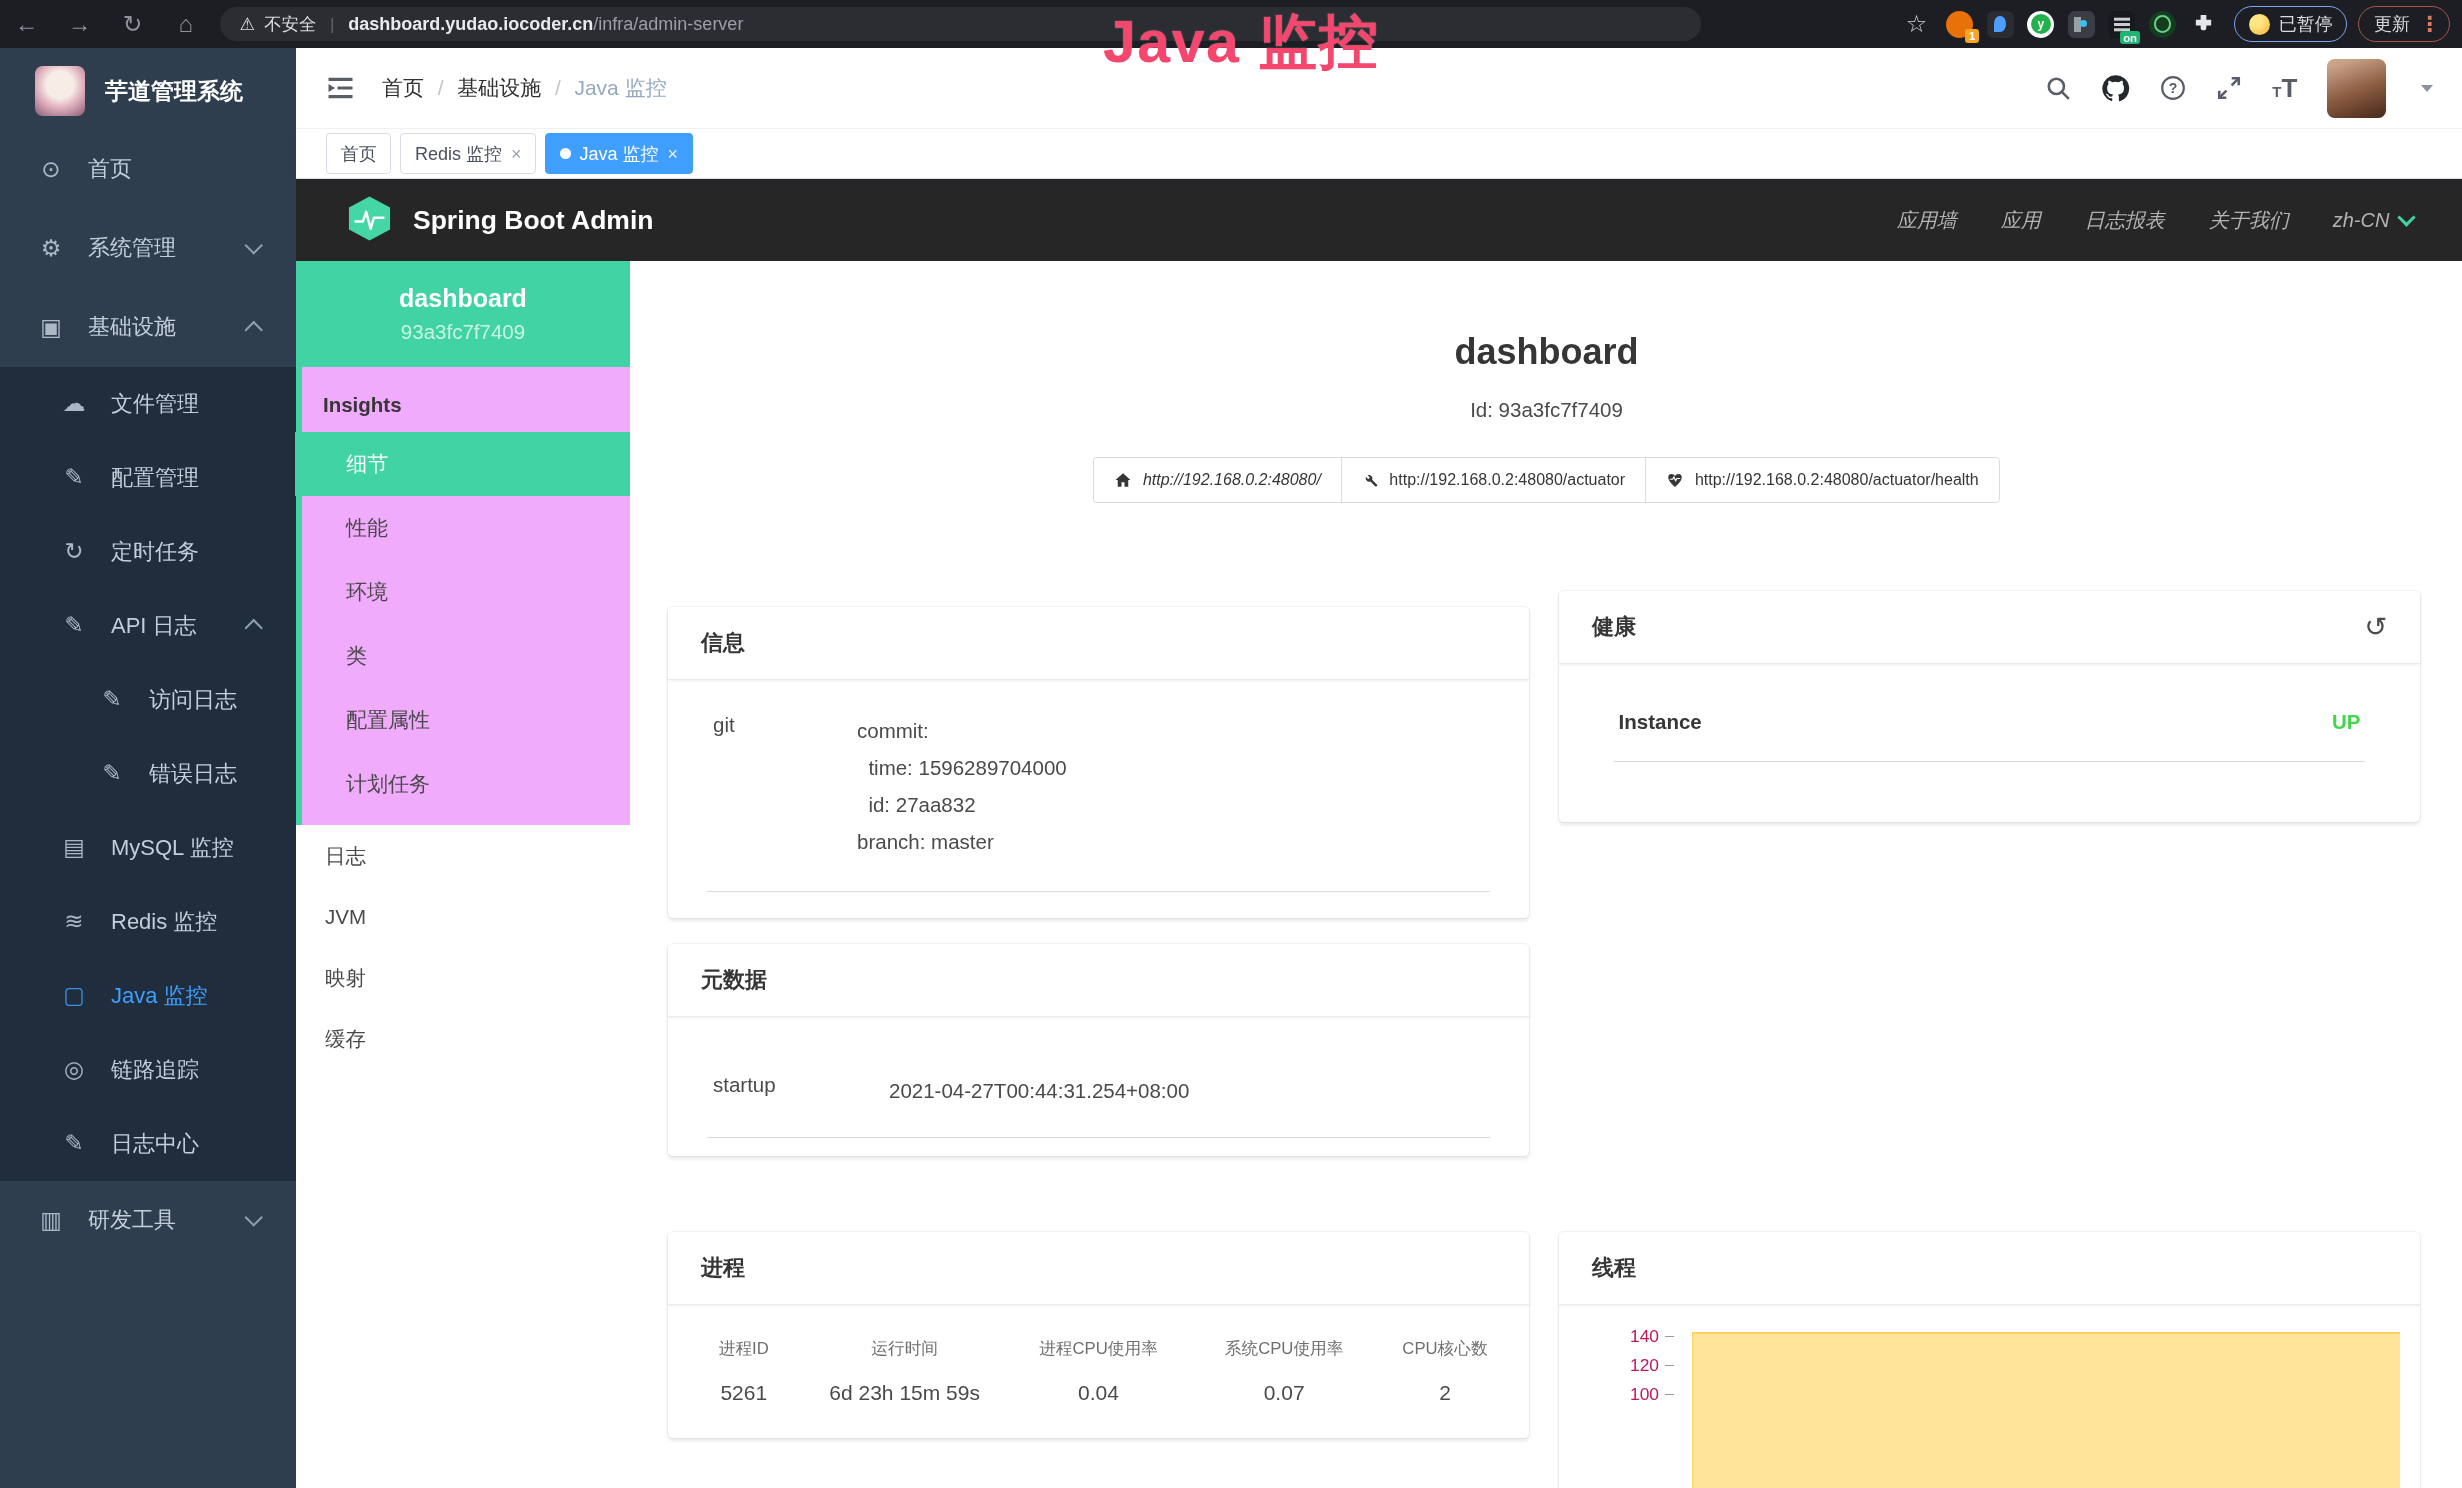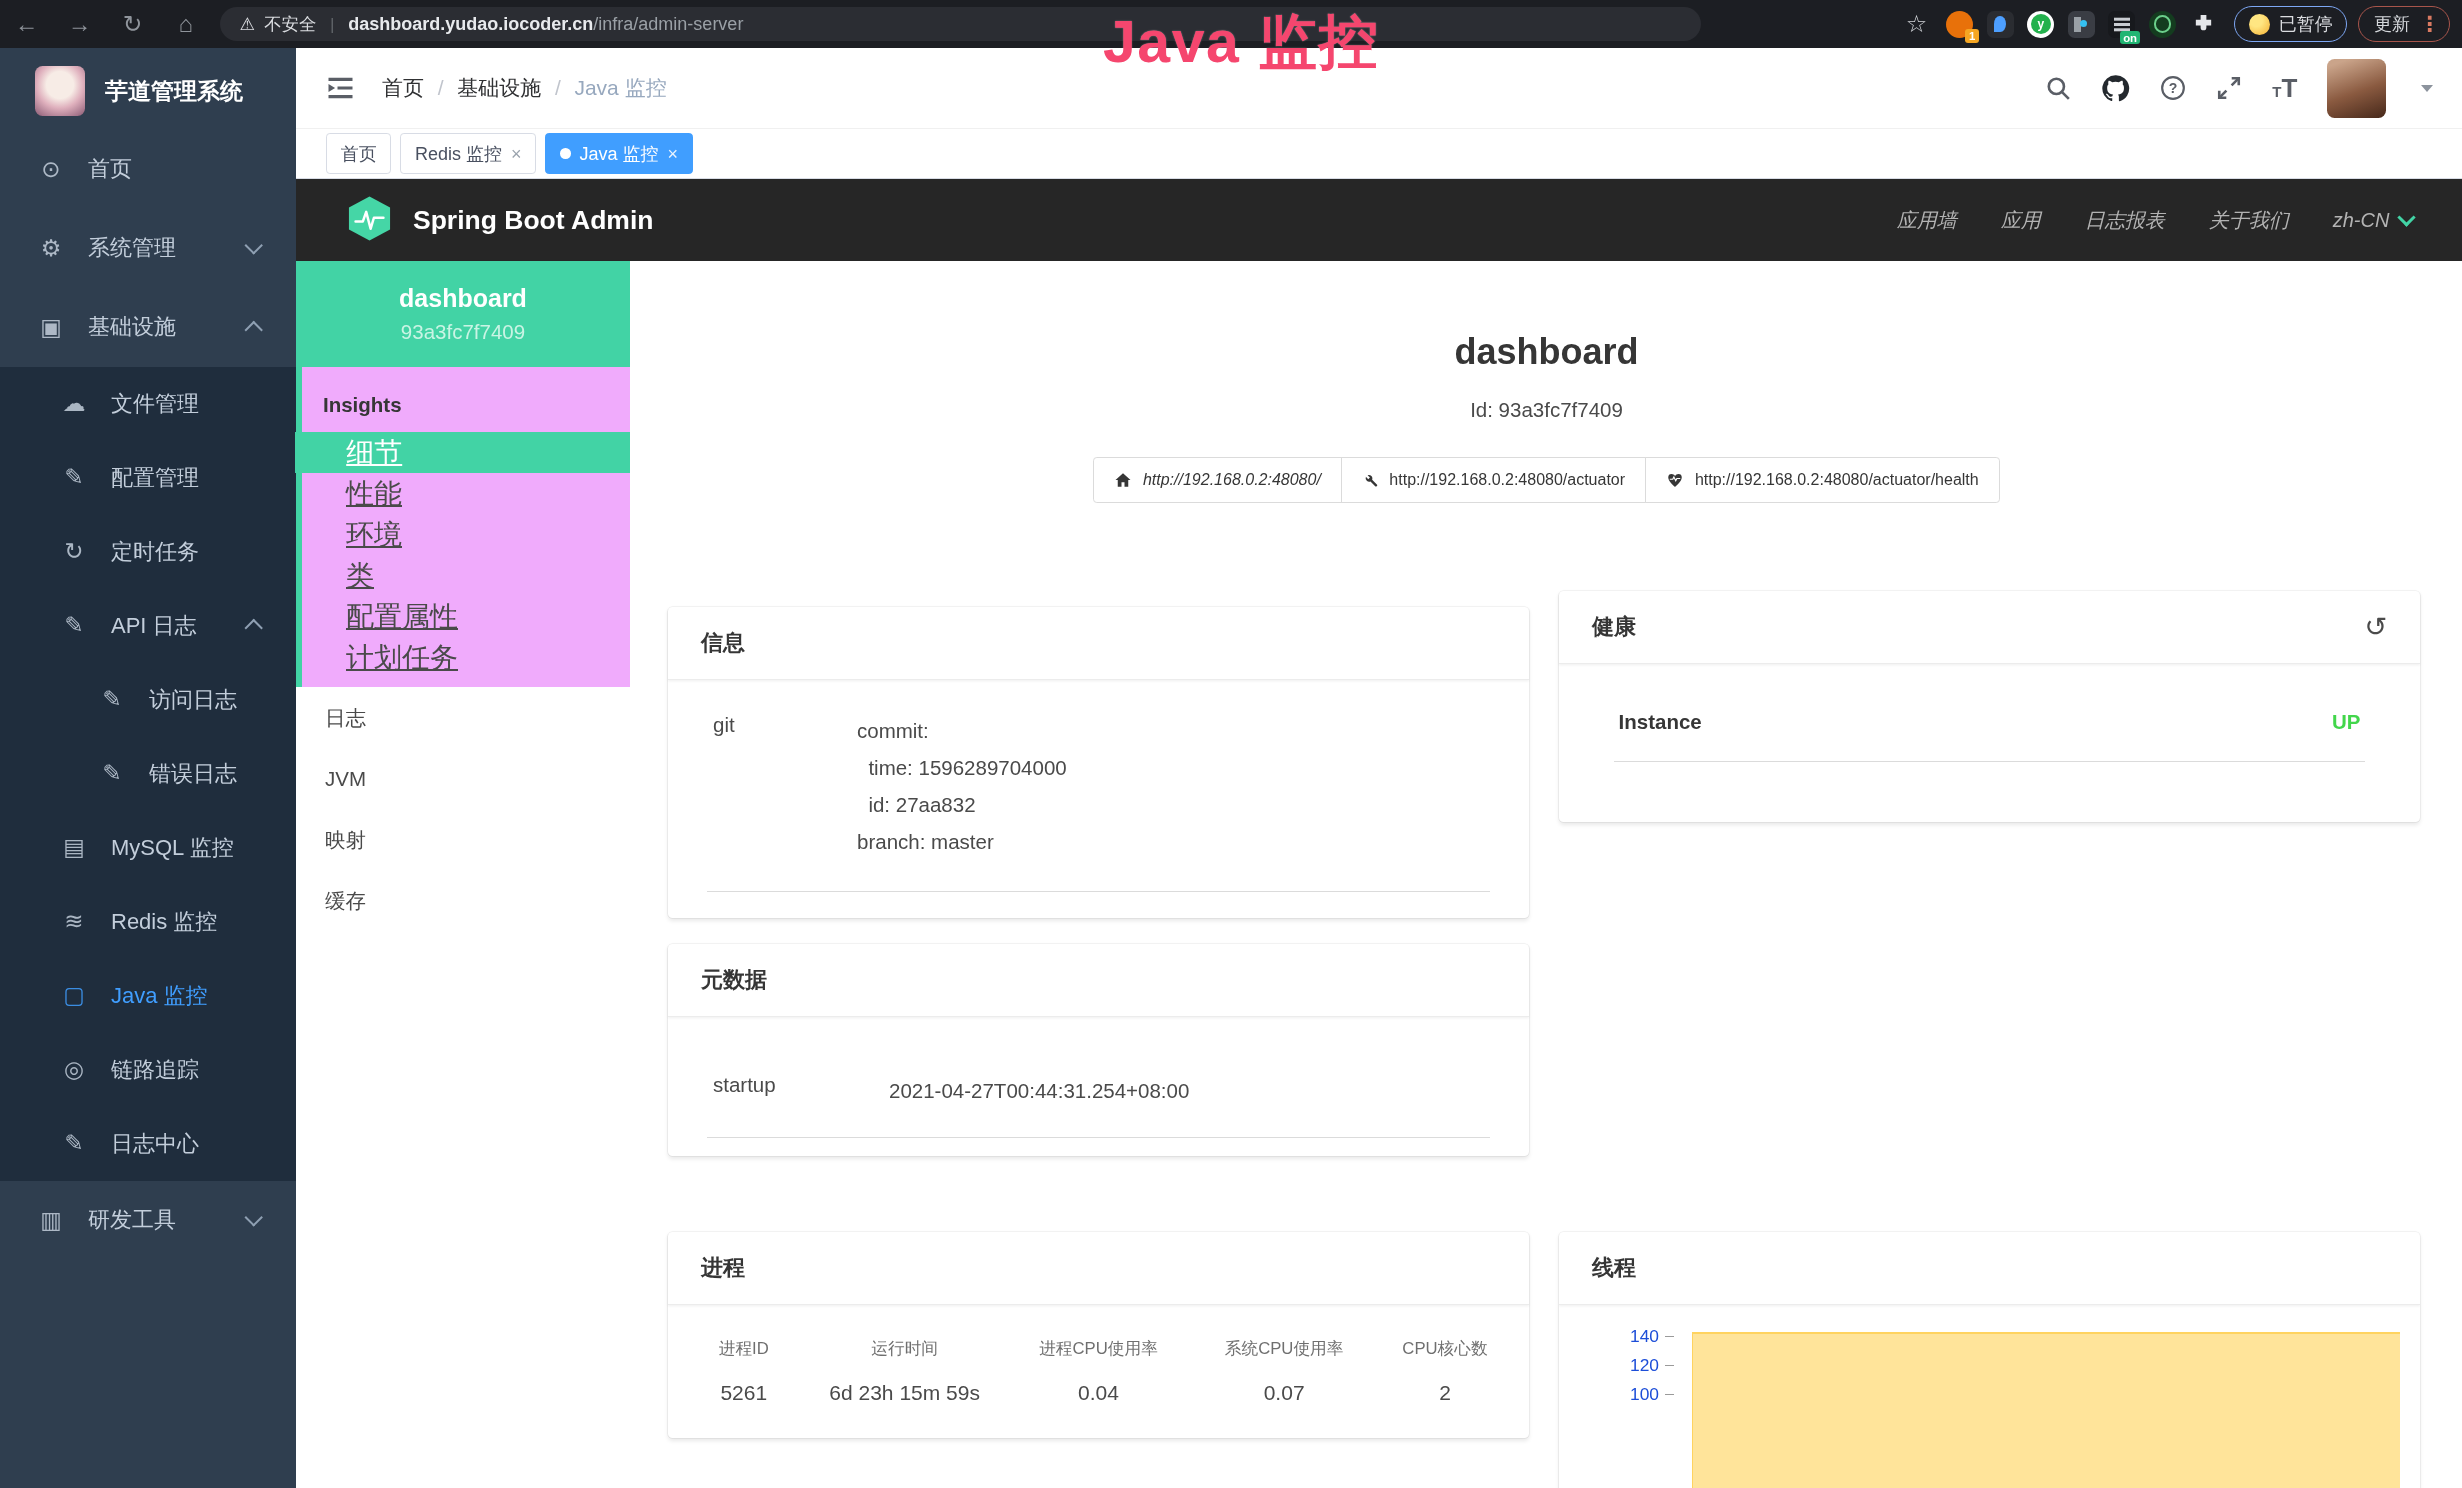--- a/index.html
+++ b/index.html
@@ -91,21 +91,21 @@
   .gchev{width:10px;height:10px;border-right:3px solid #42d3a5;border-bottom:3px solid #42d3a5;
          transform:rotate(45deg);margin-top:-6px;}
   .sba-body{flex:1;display:flex;min-height:0;}
   .sba-side{width:334px;flex:0 0 334px;background:#fff;}
   .inst-head{height:106px;background:#42d3a5;color:#fff;display:flex;flex-direction:column;
              align-items:center;justify-content:center;gap:7.6px;cursor:pointer;}
   .inst-name{font-size:25px;font-weight:700;}
   .inst-id{font-size:20.5px;color:#c9f4e4;}
   .insights{border-left:6.8px solid #42d3a5;background:#f0abfc;padding:20px 0 9px;}
   .menu-label{font-size:20.5px;font-weight:700;color:#363636;padding:6px 0 15px 21px;}
-  .ins-item{height:41px;display:flex;align-items:center;padding-left:44px;font-size:28px;color:#4a4a4a;cursor:pointer;text-decoration:underline;}
+  .ins-item{height:64px;display:flex;align-items:center;padding-left:44px;font-size:21px;color:#4a4a4a;cursor:pointer;}
   .ins-item.active{background:#42d3a5;color:#fff;margin-left:-6.8px;padding-left:51px;}
   .other-item{height:61px;display:flex;align-items:center;padding-left:29px;font-size:20.5px;color:#4a4a4a;cursor:pointer;}
 
   .sba-content{flex:1;position:relative;background:#fff;overflow:hidden;}
   .pg-title{position:absolute;top:70px;left:0;right:0;text-align:center;font-size:36px;font-weight:700;color:#363636;}
   .pg-id{position:absolute;top:137px;left:0;right:0;text-align:center;font-size:20.5px;color:#4a4a4a;}
   .linkrow{position:absolute;top:196px;left:0;right:0;display:flex;justify-content:center;}
   .lbtn{height:44px;display:flex;align-items:center;gap:10.6px;padding:0 20px;border:0.8px solid #dbdbdb;
         font-size:16px;color:#363636;background:#fff;cursor:pointer;white-space:nowrap;}
   .lbtn:first-child{border-radius:3.8px 0 0 3.8px;font-style:italic;}
@@ -132,21 +132,21 @@
   .pth{font-size:16.7px;color:#6f6f6f;margin-bottom:21px;}
   .ptd{font-size:21px;color:#4a4a4a;}
   .tstats{display:flex;padding:33px 7.6px 0;}
   .tcol{flex:1;text-align:center;}
   .tleg{font-size:16.7px;color:#4a4a4a;display:flex;justify-content:center;align-items:center;gap:4.6px;}
   .sw{width:13.7px;height:13.7px;display:inline-block;}
   .sw-y{background:#ffd664;} .sw-b{background:#3298dc;}
   .tval{font-size:21px;color:#4a4a4a;margin-top:24px;}
   .tchart{position:relative;margin-top:27px;height:197px;}
   .ylab{position:absolute;left:0;width:115px;display:flex;justify-content:flex-end;align-items:center;gap:6px;
-        font-size:17.4px;color:#1d4ed8;}
+        font-size:17.4px;color:#be185d;}
   .ylab::after{content:"";width:9px;border-top:1.5px solid #9a9a9a;display:block;}
   .y1{top:-6px;} .y2{top:23px;} .y3{top:52px;}
   .area{position:absolute;left:133px;right:20px;top:0;height:303px;background:#ffe49a;
         border-top:2.3px solid #ffd35f;border-left:1.5px solid #ffd35f;}
 
   .annotation{position:absolute;left:1103px;top:3px;z-index:60;font-size:59px;font-weight:700;
               color:#f5466e;letter-spacing:1.5px;text-shadow:0 0 1.5px rgba(255,255,255,.45);}
 </style>
 </head>
 <body>

